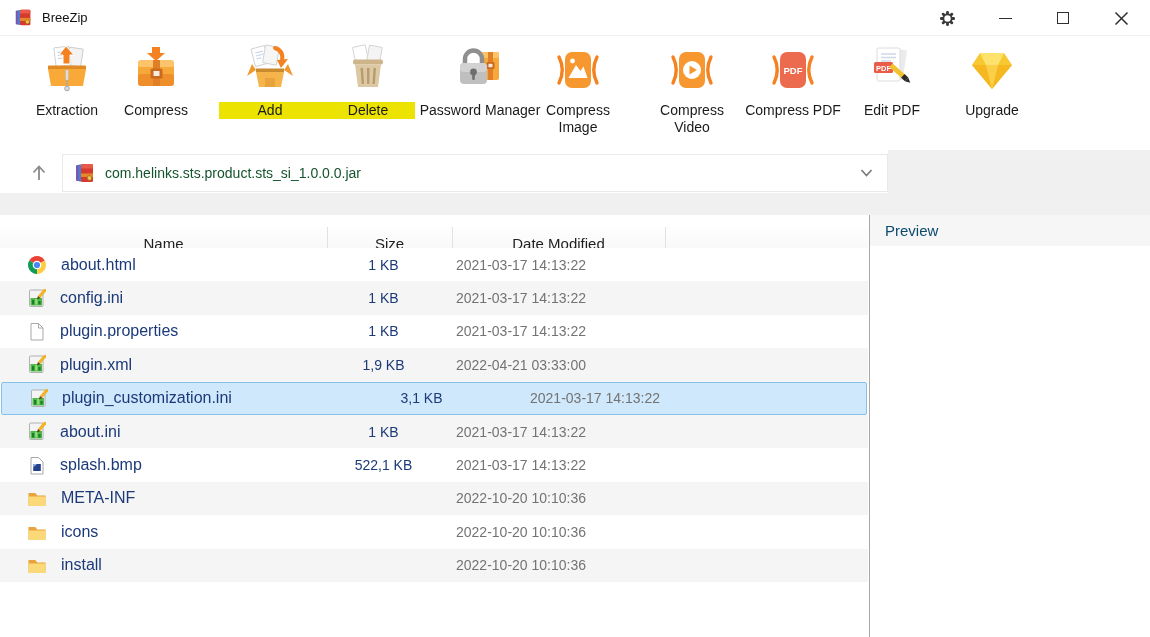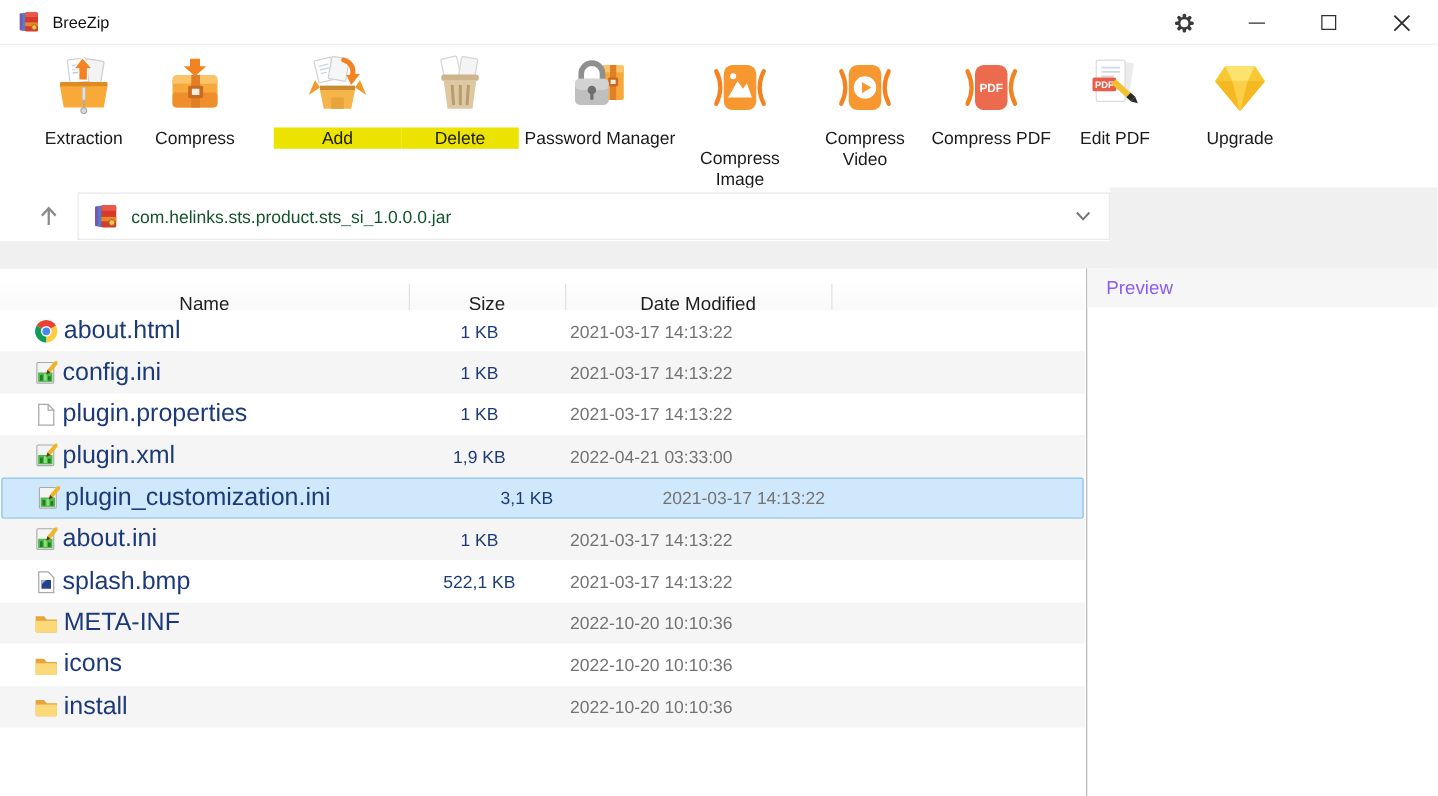--- a/index.html
+++ b/index.html
@@ -38,27 +38,27 @@
 
   .list-header { position:absolute; left:0; top:0; width:868px; height:33px; background:linear-gradient(#fefefe,#f6f6f6); border-bottom:1px solid #ebebeb;margin-top:12px; }
   .col-sep { position:absolute; top:0; width:1px; height:33px; background:#e2e2e2; }
   .hcell { position:absolute; top:0; height:33px; display:flex; align-items:center; justify-content:center; font-size:15px; color:#1f1f1f; cursor:default; }
 
   .rows { position:absolute; left:0; top:33px; width:868px; }
   .frow { position:relative; width:868px; height:33.4px; display:flex; align-items:center; background:#fff; cursor:default; }
   .frow.alt { background:#f5f5f5; }
   .frow.selected { background:#cfe8fb; border:1px solid #86c1ea; border-radius:2px; width:866px; margin-left:1px;gap:36px; }
   .cell-name { flex:0 0 327px; display:flex; align-items:center; padding-left:27px; overflow:hidden; }
-  .cell-name .fname { margin-left:4px; font-size:20px; color:#1c3a7a; white-space:nowrap; }
+  .cell-name .fname { margin-left:14px; font-size:16px; color:#1c3a7a; white-space:nowrap; }
   .cell-size { flex:0 0 120px; text-align:center; padding-right:7px; font-size:14px; color:#1c3a7a; }
   .cell-date { flex:1; padding-left:9px; font-size:14px; color:#737373; }
   .frow svg { flex:0 0 auto; }
 
   .preview-panel { position:absolute; left:870px; top:0; width:280px; height:422px; background:#fff; }
-  .preview-header { width:280px; height:31px; background:#f6f6f6; display:flex; align-items:center; padding-left:15px; font-size:15px; color:#8b5cf6; }
+  .preview-header { width:280px; height:31px; background:#f6f6f6; display:flex; align-items:center; padding-left:15px; font-size:15px; color:#0c4a6e; }
 </style>
 </head>
 <body>
 
 <svg width="0" height="0" style="position:absolute">
   <defs>
     <g id="jar-archive">
       <rect x="2" y="3" width="6" height="16" rx="1" fill="#7b58ad"></rect>
       <rect x="4.5" y="2.5" width="4" height="17" rx="1" fill="#4a7fd4"></rect>
       <rect x="7" y="2" width="12" height="18" rx="1.5" fill="#d63a2f"></rect>
@@ -214,21 +214,21 @@
       <rect x="34.5" y="19.8" width="4" height="3.4" fill="#fff" opacity="0.85"></rect>
       <path d="M11 21 v-6 a8.5 8.5 0 0 1 17 0 v6" stroke="#8f8f8f" stroke-width="4.5" fill="none"></path>
       <rect x="6" y="19" width="27" height="21" rx="4" fill="#bfbfbf"></rect>
       <rect x="6" y="19" width="27" height="9" rx="4" fill="#d2d2d2"></rect>
       <circle cx="19.5" cy="28" r="3.4" fill="#6e6e6e"></circle>
       <rect x="18.2" y="29.5" width="2.6" height="6.5" rx="1.2" fill="#6e6e6e"></rect>
     </svg>
     <span class="tool-label">Password Manager</span>
   </div>
 
-  <div class="tool-item" style="left:543px;width:98px;gap:16px;">
+  <div class="tool-item" style="left:529px;width:98px;">
     <svg width="52" height="52" viewBox="0 0 52 52">
       <path d="M7 13 q6.5 13 0 26" stroke="#f58220" stroke-width="3.4" fill="none" stroke-linecap="round"></path>
       <path d="M45 13 q-6.5 13 0 26" stroke="#f58220" stroke-width="3.4" fill="none" stroke-linecap="round"></path>
       <rect x="13" y="8" width="26" height="36" rx="7" fill="#f6982f"></rect>
       <circle cx="20.5" cy="17" r="2.4" fill="#fff"></circle>
       <polygon points="16.5,34 24,21 28.5,27 31.5,22.5 35.5,34" fill="#fff"></polygon>
     </svg>
     <span class="tool-label">Compress Image</span>
   </div>
 

